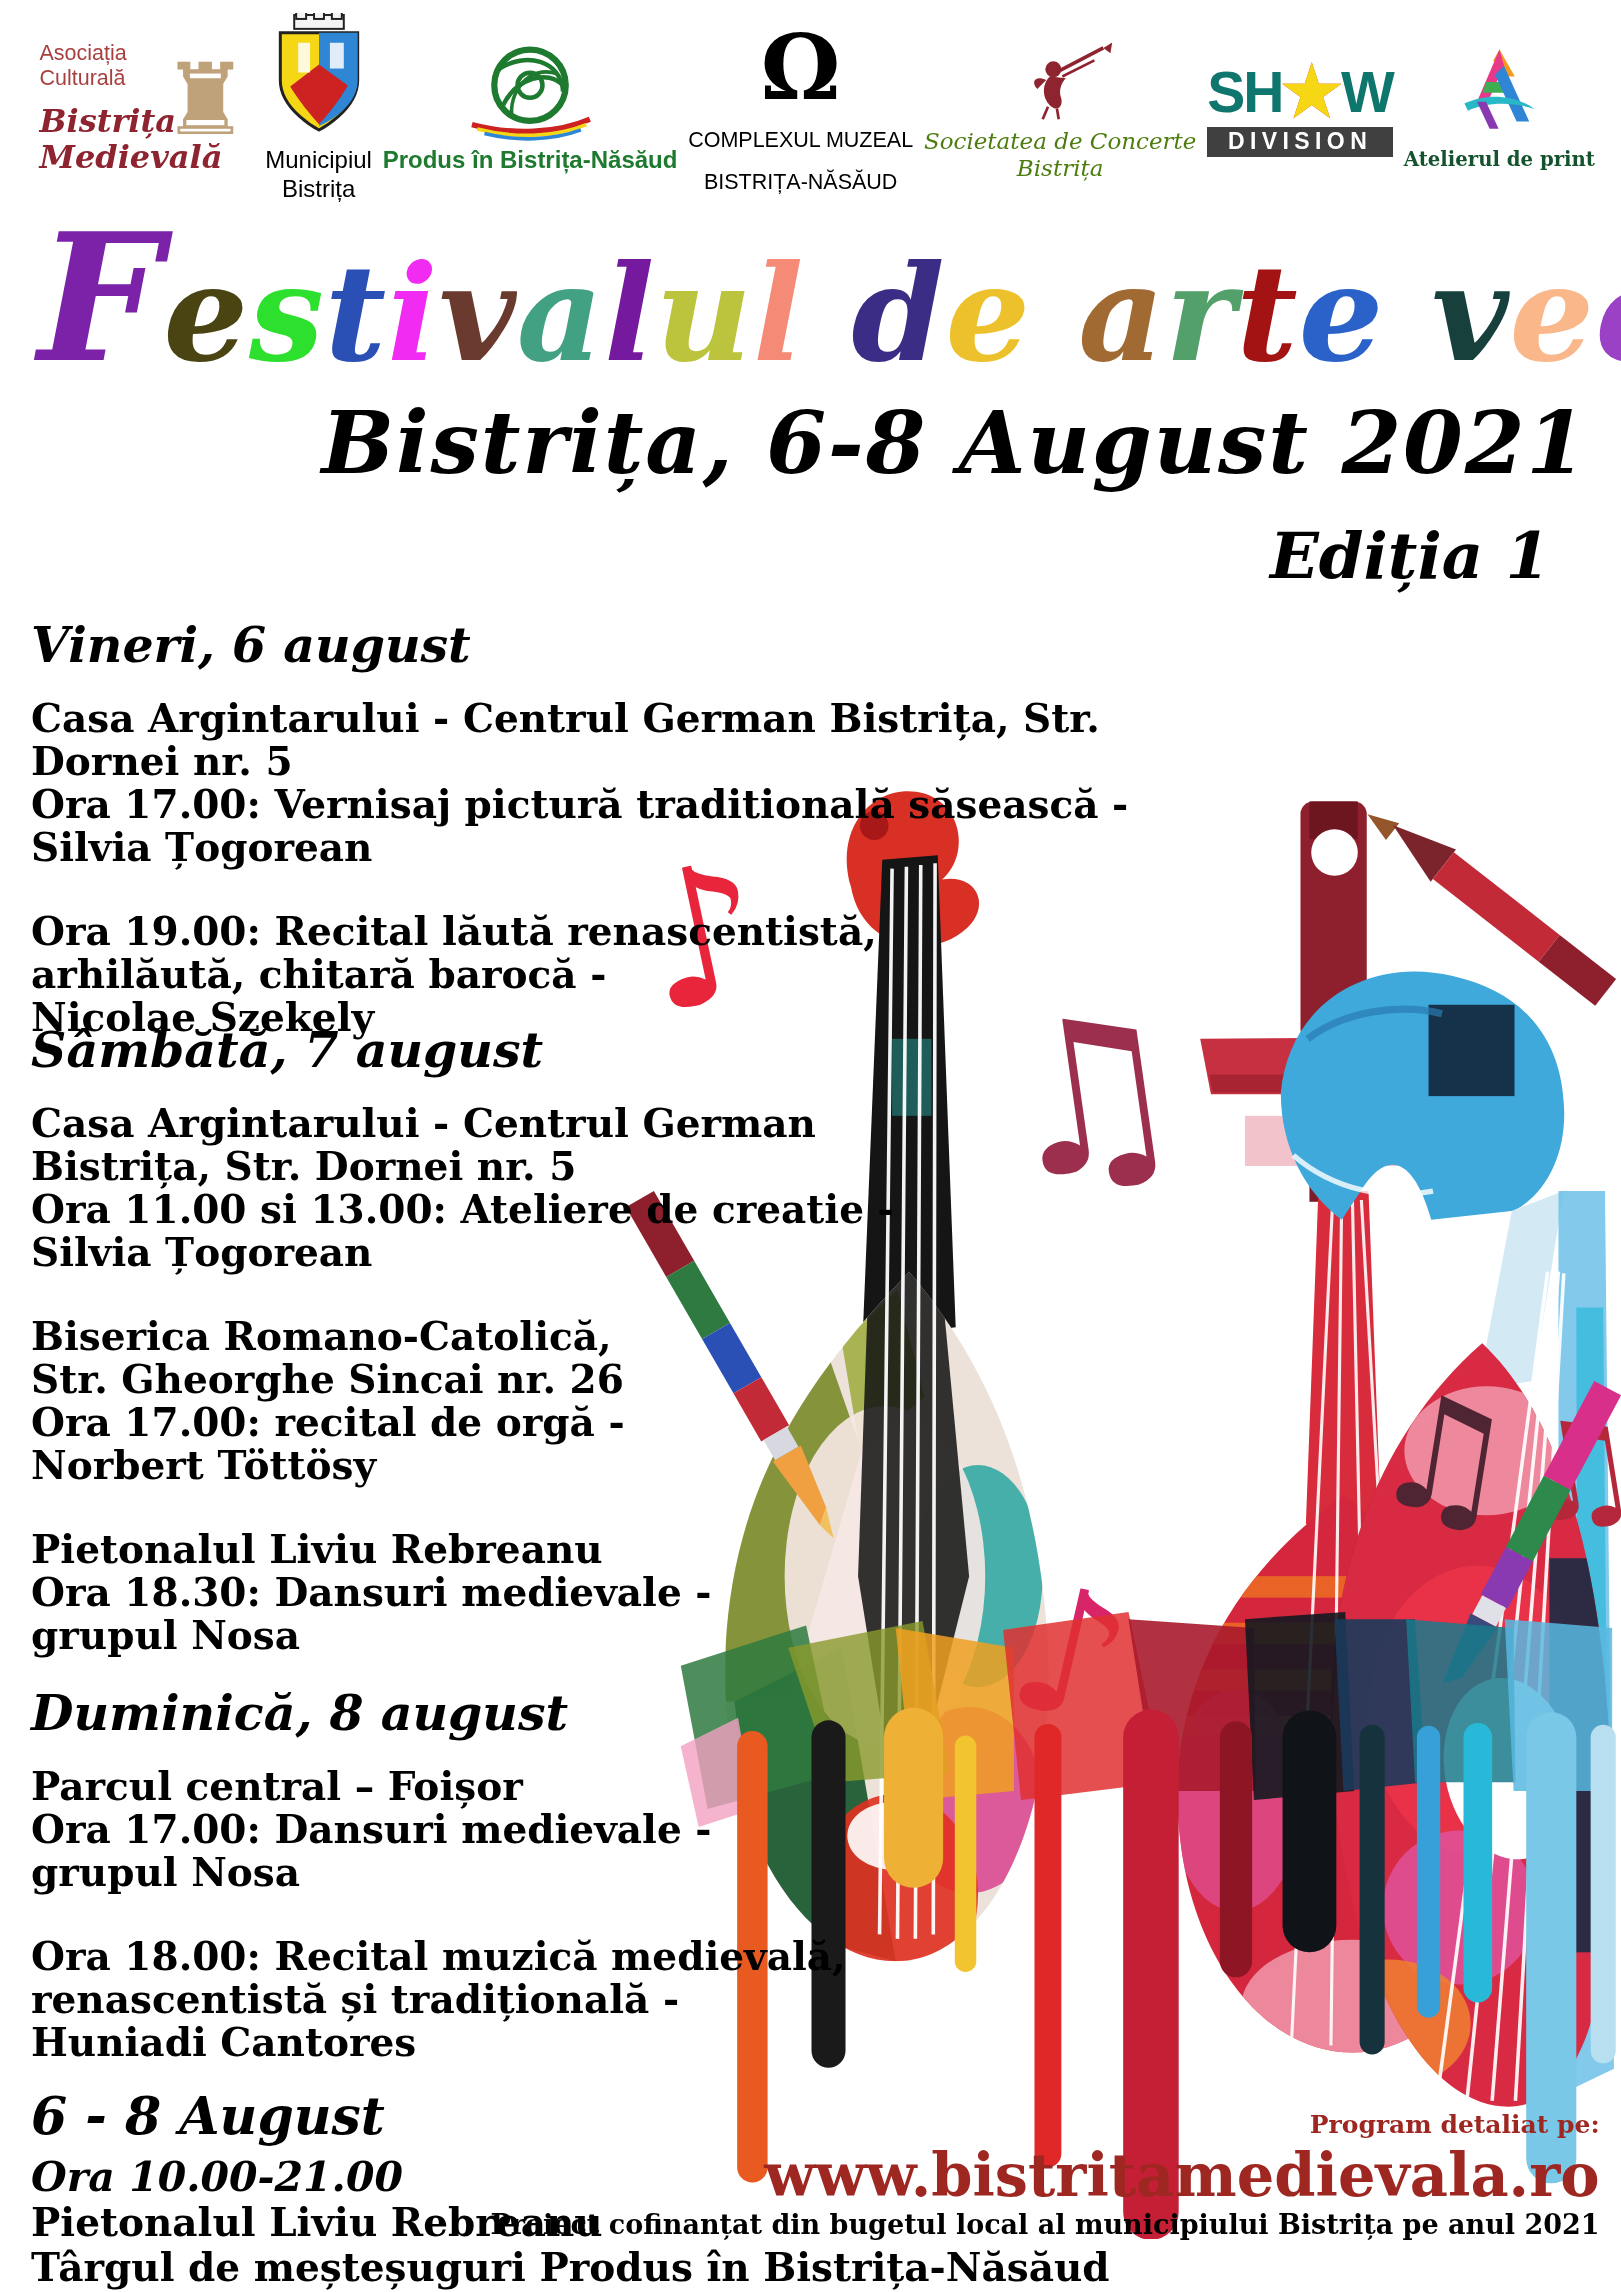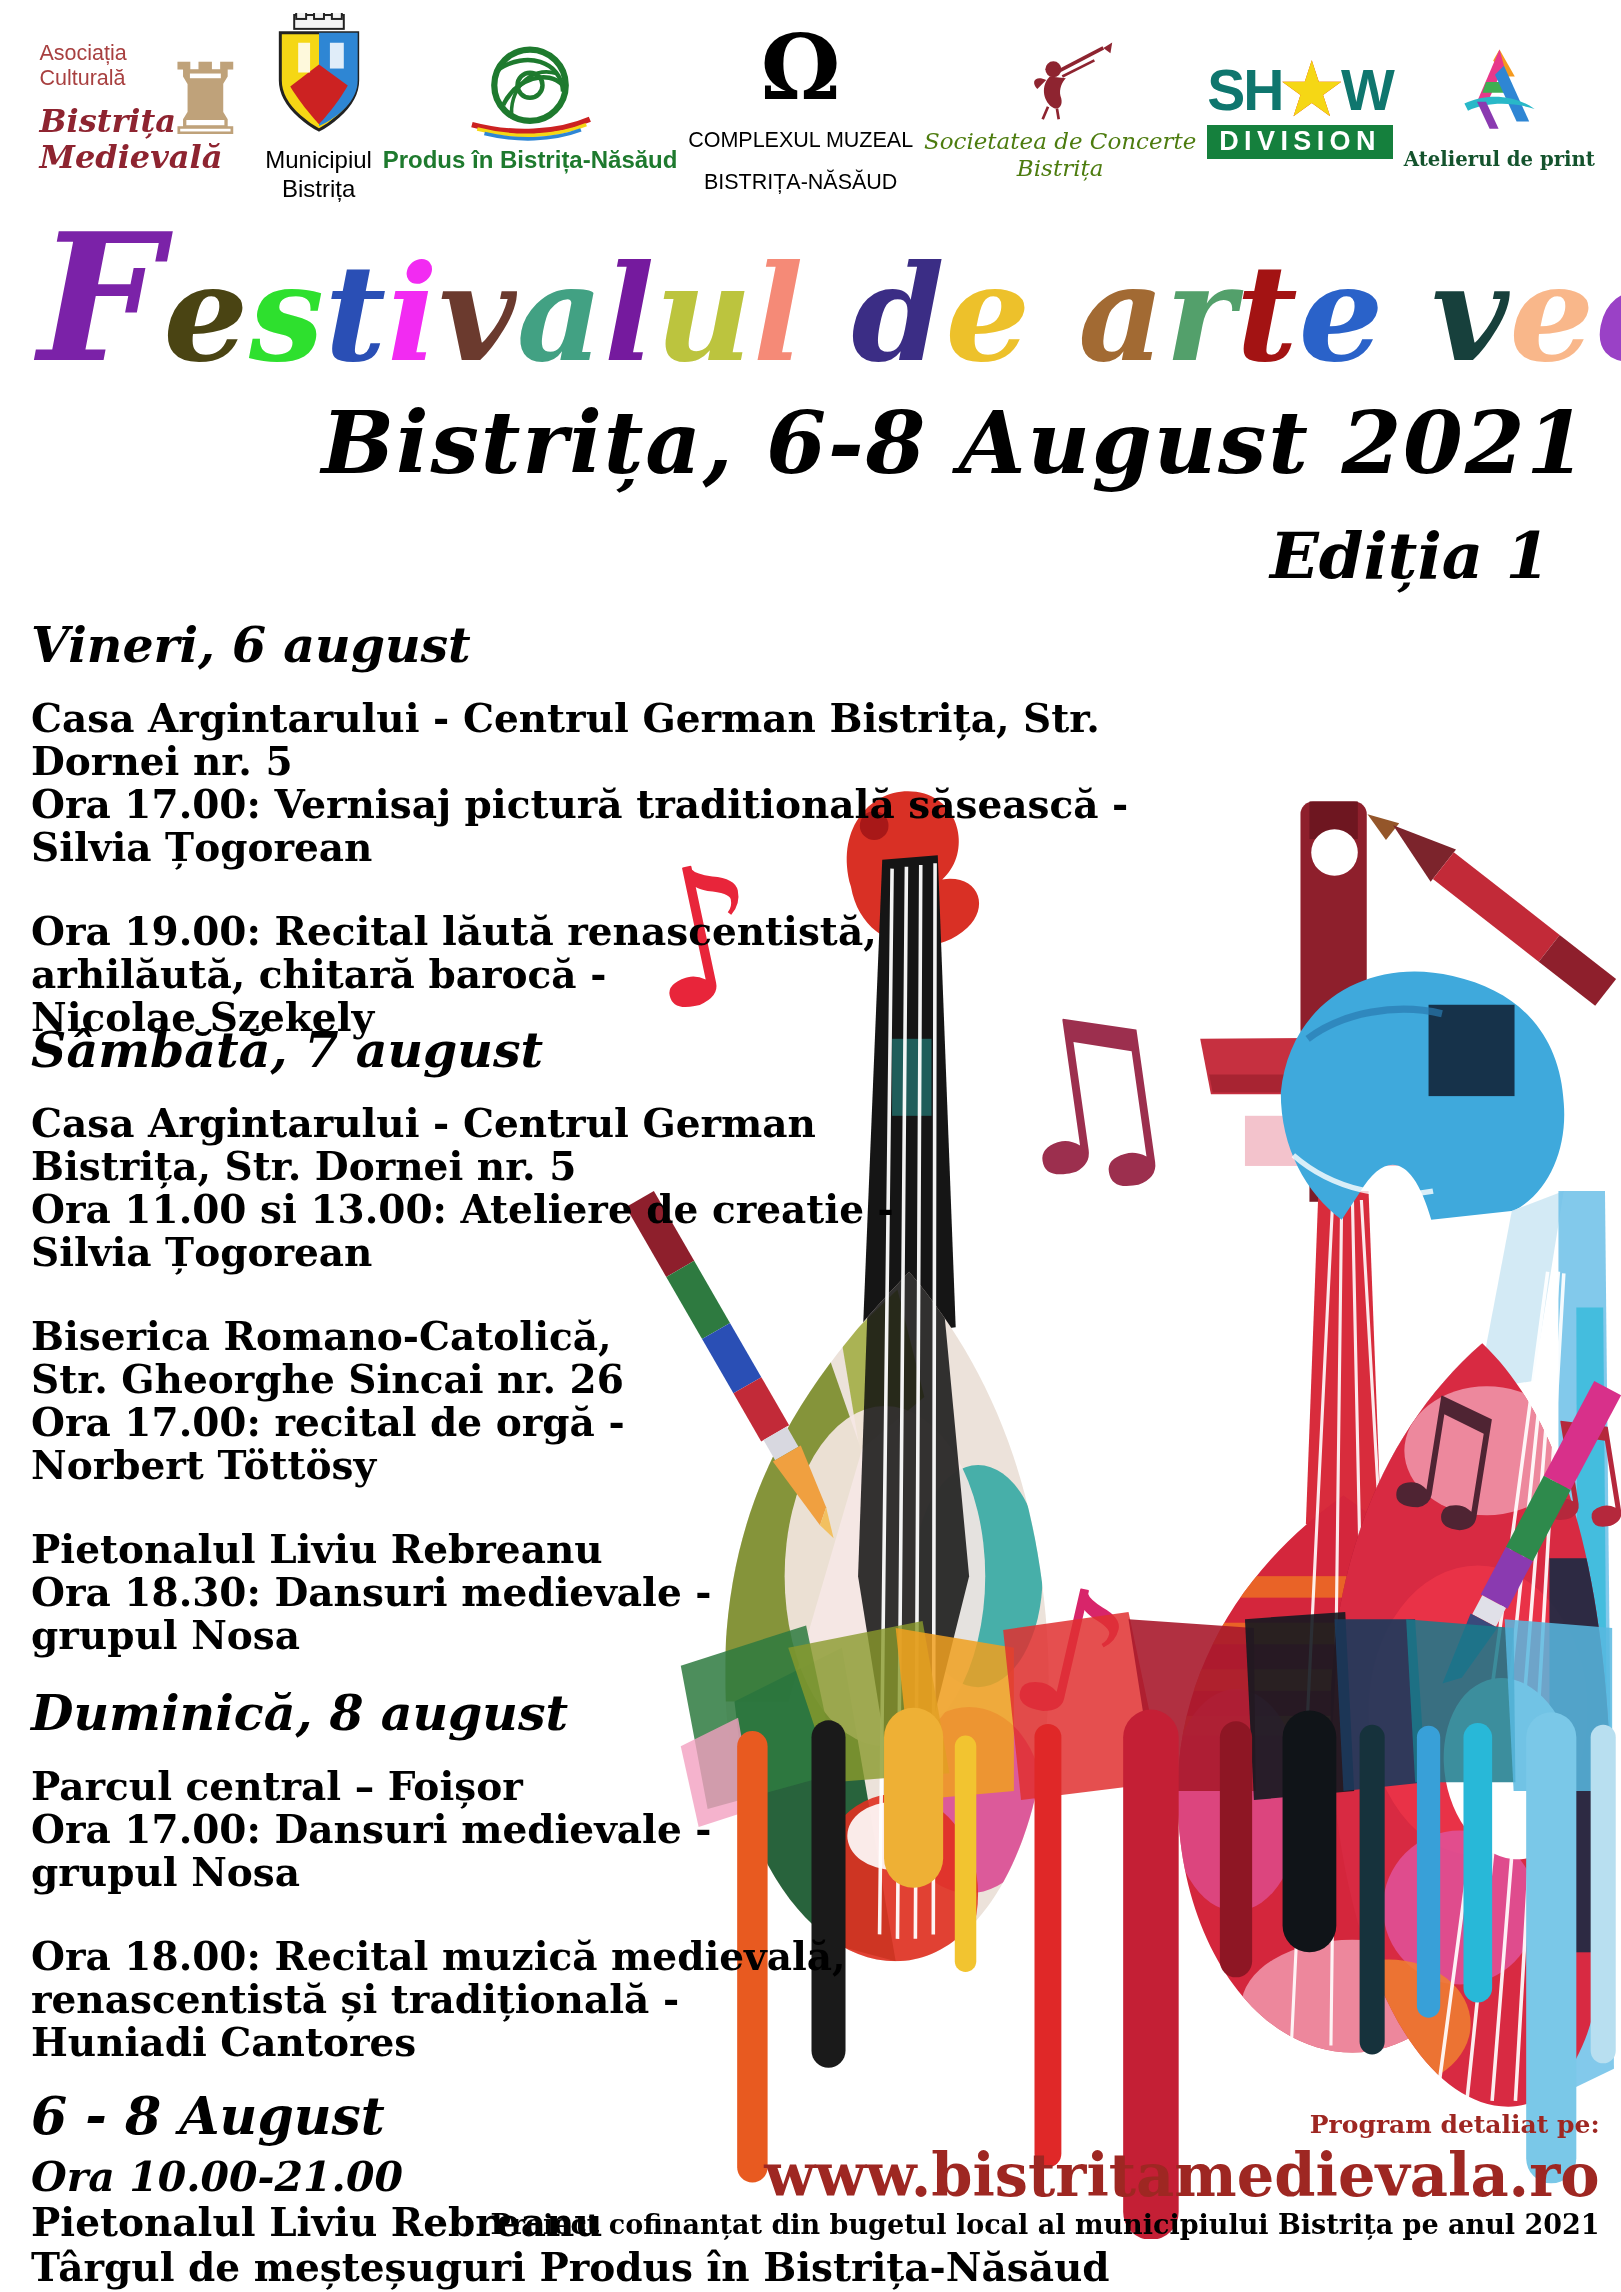--- a/index.html
+++ b/index.html
@@ -16,22 +16,22 @@
   .lg-asoc .bl{font-size:32px;font-weight:bold;font-style:italic;color:#8e2430;line-height:36px;margin-top:12.5px;}
   .lg-mun .cap{font-family:"Liberation Sans",sans-serif;font-size:24px;line-height:29px;margin-top:7.2px;}
   .lg-prod .cap{font-family:"Liberation Sans",sans-serif;font-weight:bold;font-size:24px;color:#1e7a2e;margin-top:2px;}
   .lg-muz .om{font-size:90px;line-height:90px;font-weight:bold;}
   .lg-muz .cap{font-family:"Liberation Sans",sans-serif;font-size:21.5px;line-height:26px;margin-top:15px;}
   .lg-conc{color:#4d7c0f;}
   .lg-conc .scr{font-style:italic;font-size:23px;line-height:27px;}
   .lg-show .row{display:flex;align-items:center;justify-content:center;}
   .lg-show .sh{color:#0f766e;font-family:"Liberation Sans",sans-serif;font-weight:bold;font-size:57px;letter-spacing:-1.8px;}
   .lg-show .star{color:#f5d715;font-size:77px;line-height:63px;margin:0 -5.4px;text-shadow:0 0 0 #e01010;}
-  .lg-show .bar{background:#15803d;color:#fff;font-family:"Liberation Sans",sans-serif;font-weight:bold;
-                font-size:27px;letter-spacing:5.4px;padding:1.8px 9px;margin-top:1.8px;}
+  .lg-show .bar{background:#404040;color:#fff;font-family:"Liberation Sans",sans-serif;font-weight:bold;
+                font-size:23px;letter-spacing:5.4px;padding:1.8px 9px;margin-top:1.8px;}
   .lg-at .cap{font-size:19.7px;font-weight:bold;color:#14532d;margin-top:9px;}
 
   
   .title{position:absolute;top:195px;left:38px;width:1558px;z-index:2;
          font-size:133px;font-style:italic;font-weight:bold;white-space:nowrap;letter-spacing:0.9px;}
   .title span.cap{font-size:1.32em;}
 
   
   .subtitle{position:absolute;top:392px;right:34px;z-index:2;font-size:86px;font-style:italic;
             font-weight:bold;letter-spacing:1.8px;}

